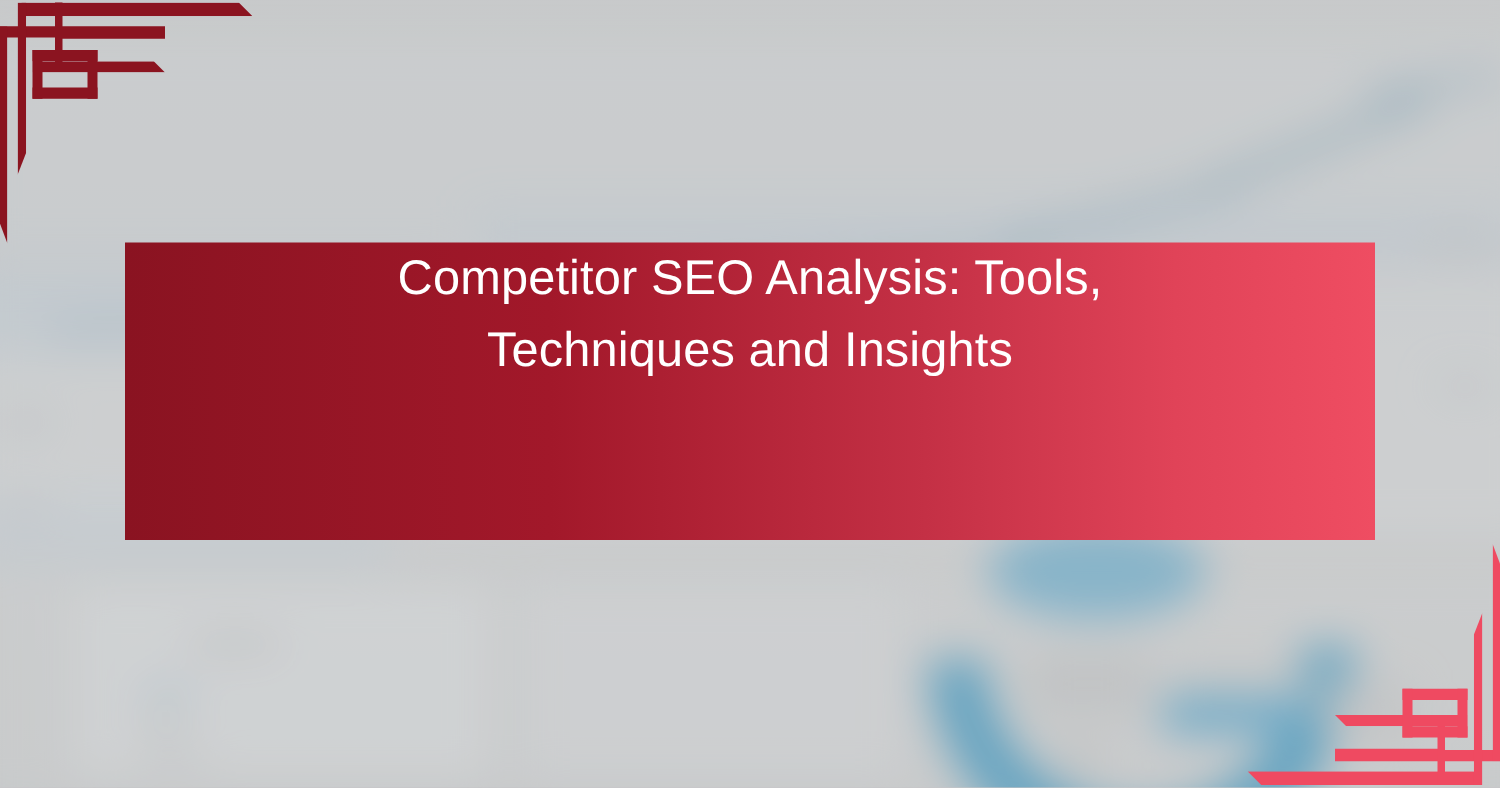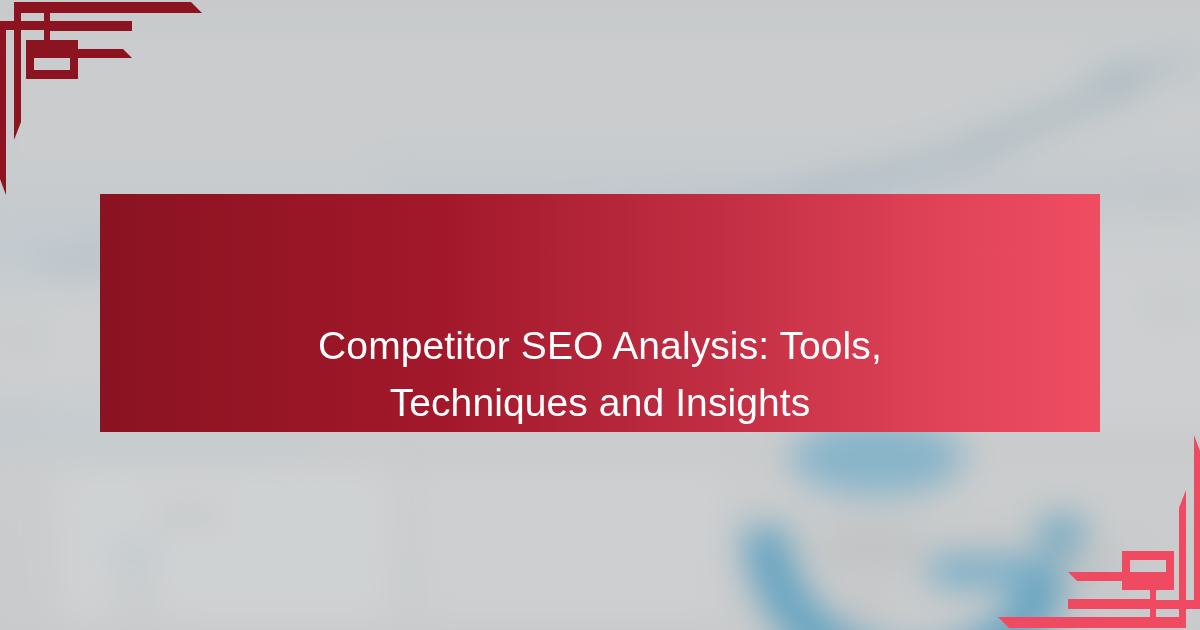--- a/index.html
+++ b/index.html
@@ -157,21 +157,21 @@
 
   
   .banner {
     position: absolute;
     left: 100px;
     top: 194px;
     width: 1000px;
     height: 238px;
     background: linear-gradient(90deg, #8a1321 0%, #a2182a 34%, #c43045 64%, #e04358 84%, #ef4d62 100%);
     display: flex;
-    align-items: flex-end;
+    align-items: flex-start;
     justify-content: center;
     box-sizing: border-box;
     padding: 0 60px;
   }
   .banner-title {
     margin: 0;
     color: #ffffff;
     font-family: "Liberation Sans", sans-serif;
     font-size: 39px;
     font-weight: 400;

